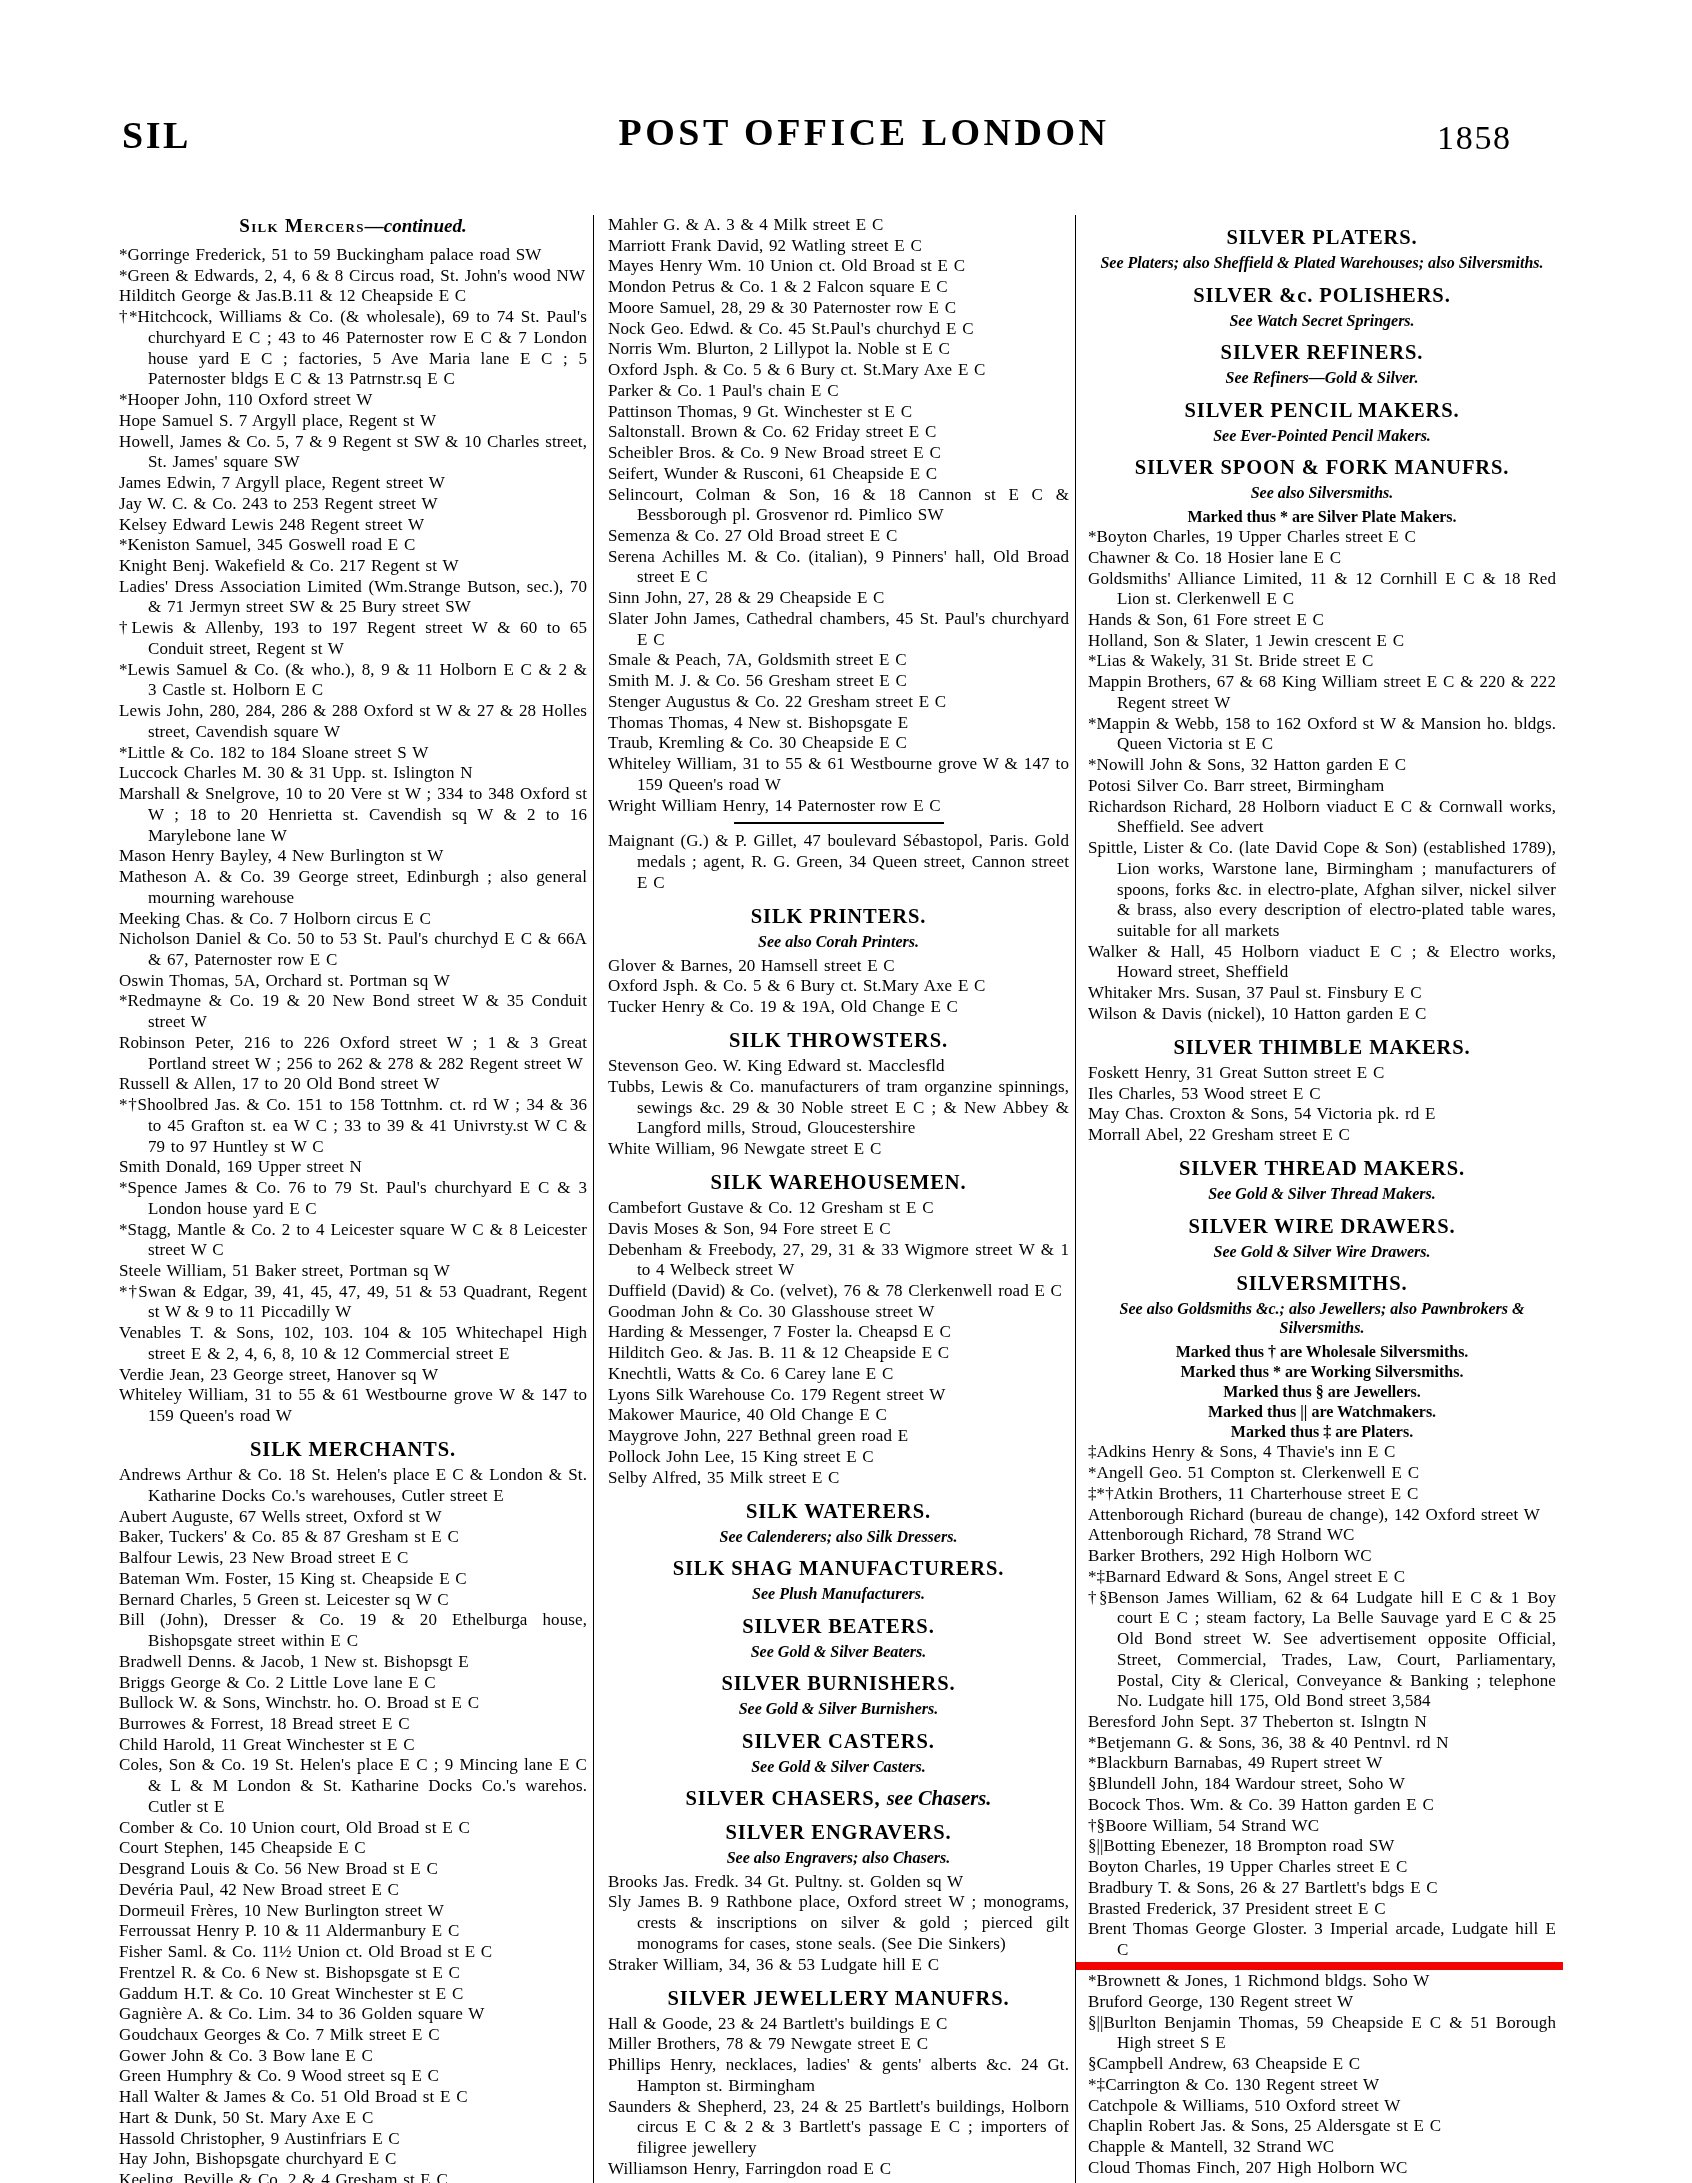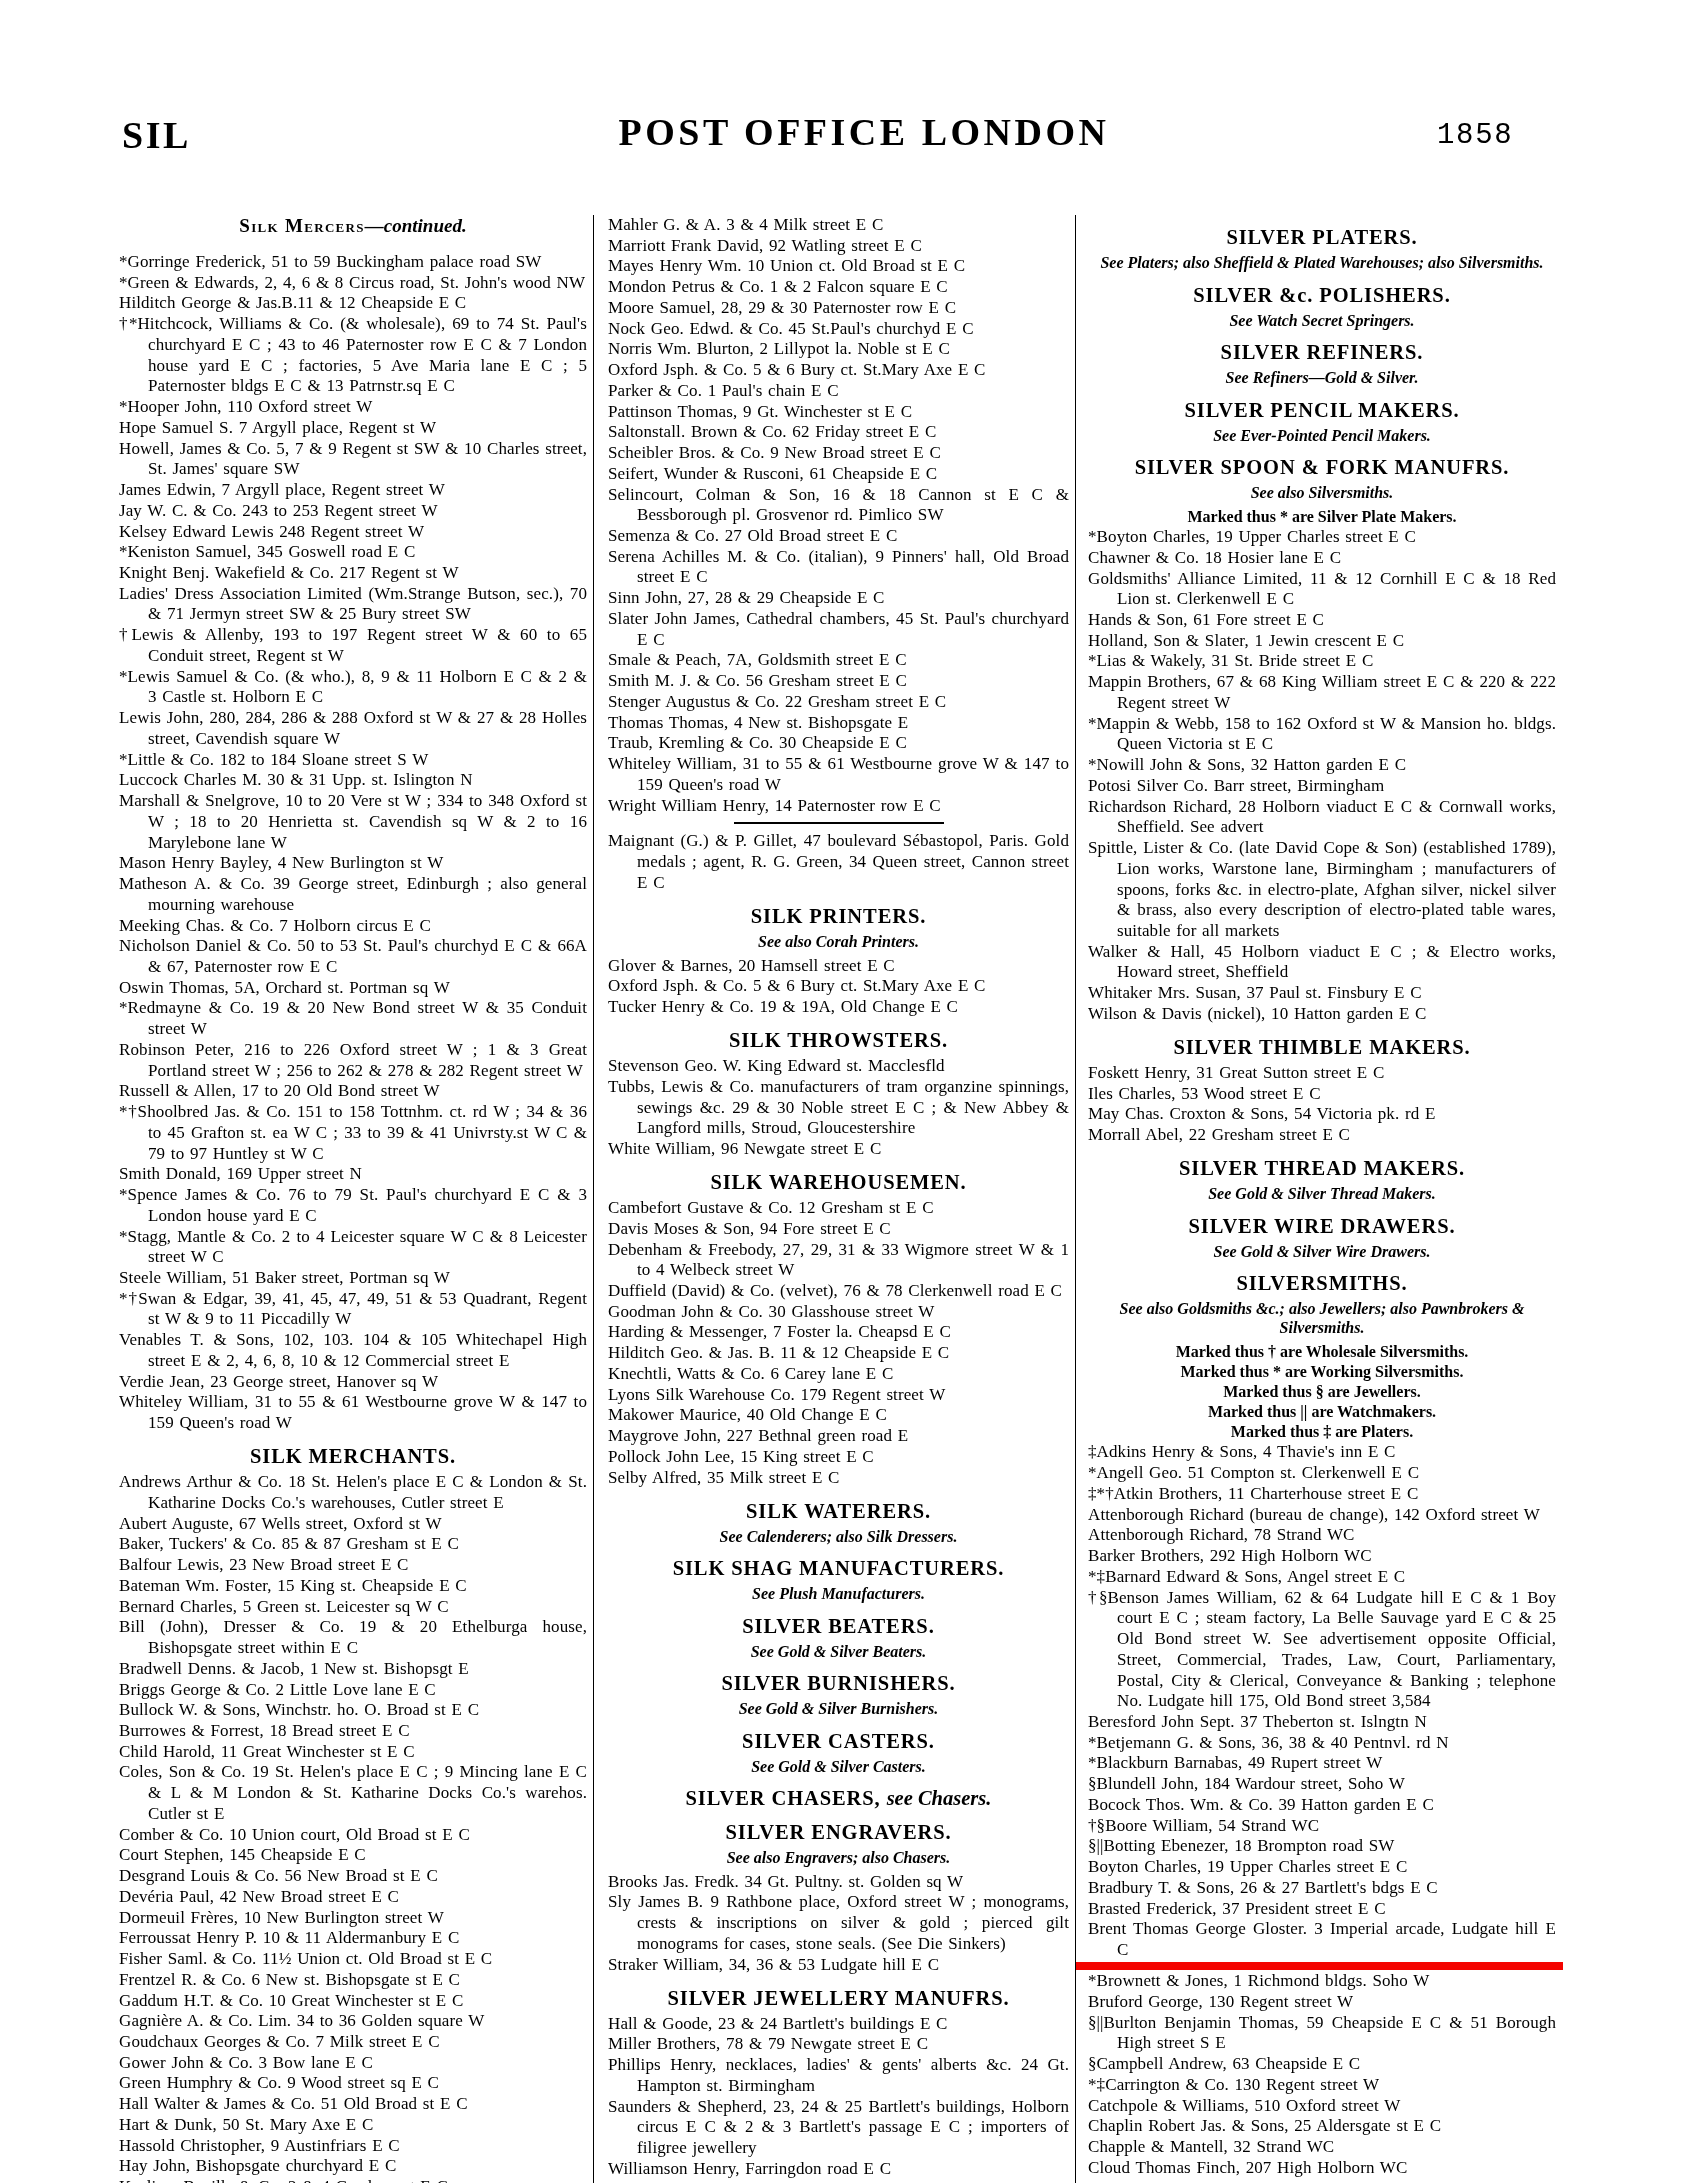--- a/index.html
+++ b/index.html
@@ -1,35 +1,35 @@
 <!DOCTYPE html>
 <html style="font-size:7px"><head>
 <meta charset="utf-8">
 <title>POST OFFICE LONDON 1858</title>
 <style>
   html,body{margin:0;padding:0;background:#888;}
   .page{position:relative;width:1692px;height:2611px;background:#ffffff;
         font-family:"Liberation Serif","DejaVu Serif",serif;color:#000;overflow:hidden;}
   .hdr-abbrev{position:absolute;left:122px;top:113px;font-size:38px;font-weight:bold;letter-spacing:2.6px;}
   .hdr-title{position:absolute;left:0;right:0;top:110px;text-align:center;font-size:38px;font-weight:bold;letter-spacing:3.5px;padding-left:36px;}
-  .hdr-year{position:absolute;left:1437px;top:119px;font-size:29px;letter-spacing:1.7px;font-family:Liberation Mono, monospace;}
+  .hdr-year{position:absolute;left:1437px;top:119px;font-size:34px;letter-spacing:1.7px;}
   .col{position:absolute;top:215px;}
   .col1{left:119px;width:468px;}
   .col2{left:608px;width:461px;}
   .col3{left:1088px;width:468px;}
   .vrule{position:absolute;top:215px;width:1.3px;background:#000;}
   .vr1{left:593px;height:2240px;}
   .vr2{left:1075px;height:2218px;}
   .entry{font-size:17px;line-height:1.22;text-align:justify;padding-left:29px;text-indent:-29px;
          word-spacing:1.3px;letter-spacing:0.1px;}
   .lead-it{}
   .heading{text-align:center;font-weight:bold;font-size:20.5px;letter-spacing:0.9px;
            margin:11.4px 0 4.4px 0;line-height:1.1;}
   .heading .hsee-it{font-style:italic;letter-spacing:0;}
-  .heading-cont{text-align:center;font-size:19px;margin:0 0 15px 0;}
+  .heading-cont{text-align:center;font-size:19px;margin:0 0 8px 0;}
   .heading-cont .sc{font-variant:small-caps;font-weight:bold;letter-spacing:1.3px;}
   .heading-cont .it{font-style:italic;font-weight:bold;}
   .see{text-align:center;font-style:italic;font-weight:bold;font-size:16px;line-height:1.2;margin:0 0 4.4px 0;}
   .note{text-align:center;font-weight:bold;font-size:16px;line-height:1.2;margin:0.9px 0;}
   .rule{width:210px;border-top:2.2px solid #000;margin:6.1px auto 7px auto;}
   .red-bar{height:7.9px;margin:0.9px 0 1.7px -12.2px;width:calc(100% + 19px);position:relative;z-index:2;}
 </style>
 </head>
 <body>
 

